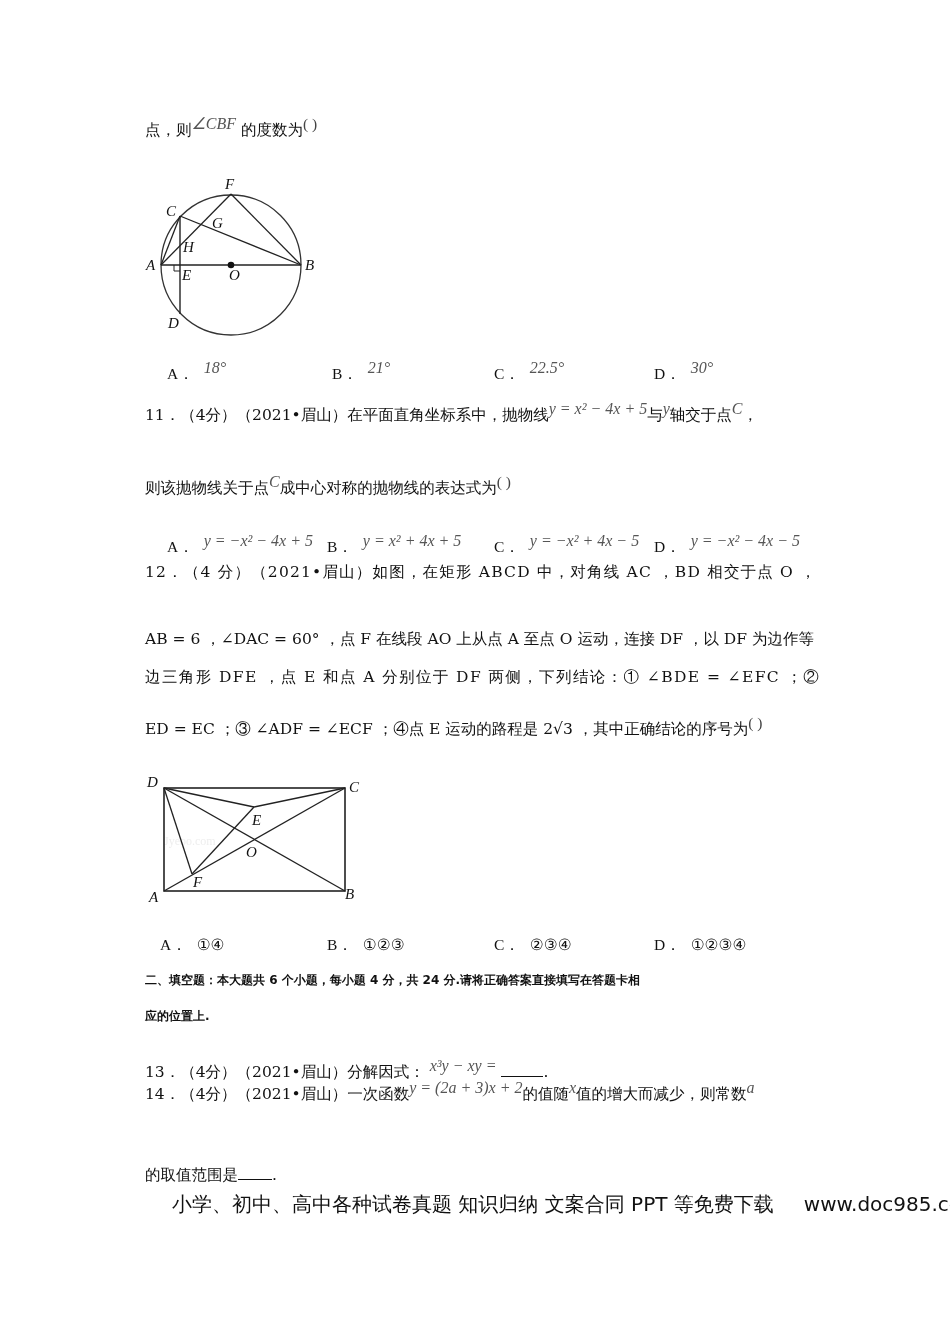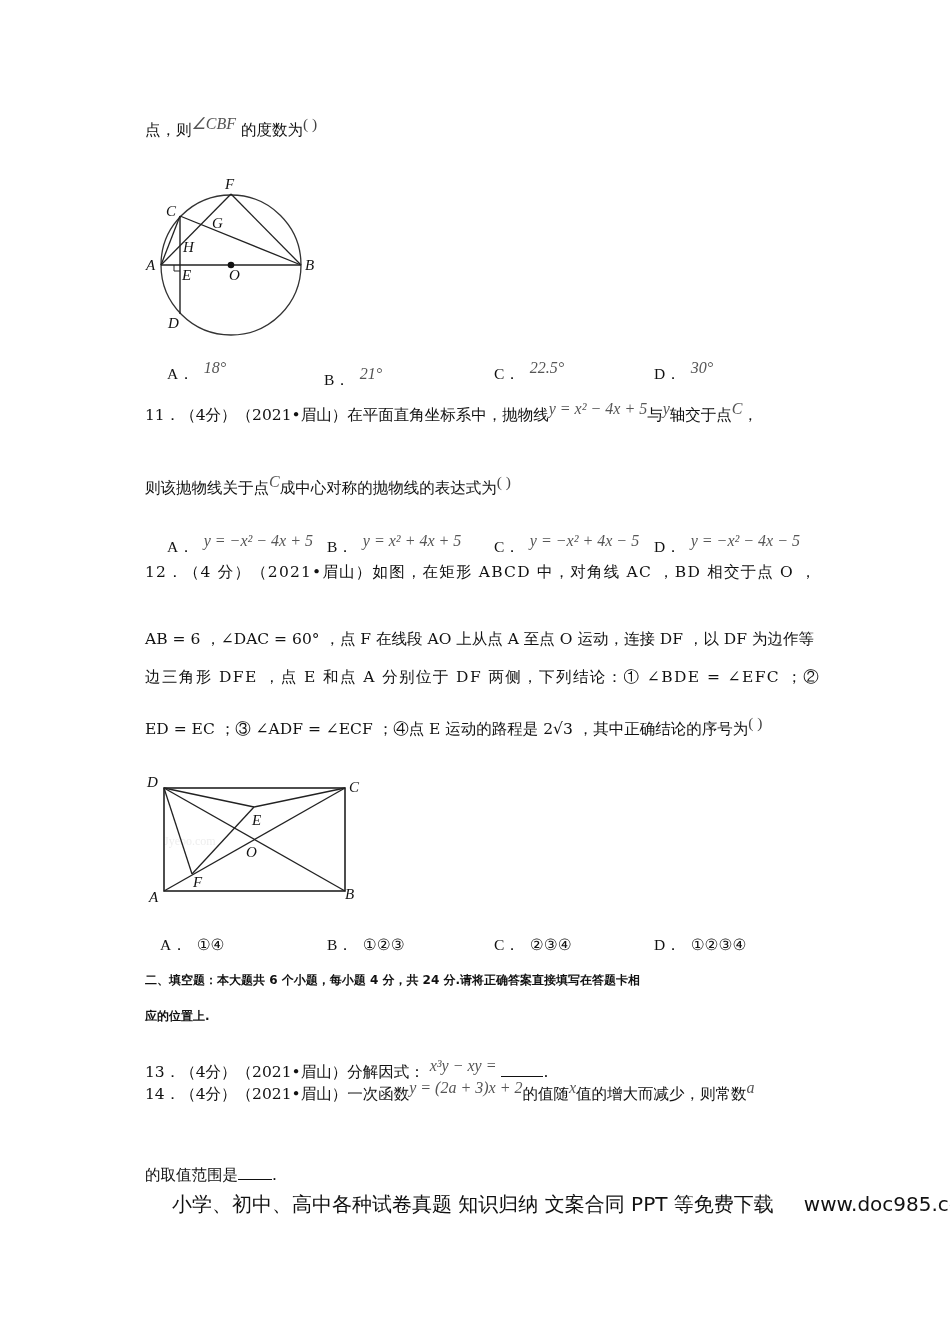--- a/index.html
+++ b/index.html
@@ -50,21 +50,21 @@
     <text x="28" y="158">D</text>
     <text x="42" y="110">E</text>
     <text x="85" y="19">F</text>
     <text x="72" y="58">G</text>
     <text x="43" y="82">H</text>
     <text x="89" y="110">O</text>
   </svg>
 </div>
 
 <div class="opt" style="left:167px; top:364px;"><span class="optlabel">A．</span><span class="math mathsup">18°</span></div>
-<div class="opt" style="left:324px; top:364px;margin-top:6px;"><span class="optlabel">B．</span><span class="math mathsup">21°</span></div>
+<div class="opt" style="left:332px; top:364px;"><span class="optlabel">B．</span><span class="math mathsup">21°</span></div>
 <div class="opt" style="left:494px; top:364px;"><span class="optlabel">C．</span><span class="math mathsup">22.5°</span></div>
 <div class="opt" style="left:654px; top:364px;"><span class="optlabel">D．</span><span class="math mathsup">30°</span></div>
 
 <div class="line" style="top:405px;">
   <span>11．</span><span>（4分）</span><span>（2021•眉山）</span><span>在平面直角坐标系中，抛物线</span><span class="math mathsup">y = x² − 4x + 5</span><span>与</span><span class="math mathsup">y</span><span>轴交于点</span><span class="math mathsup">C</span><span>，</span>
 </div>
 <div class="line" style="top:478px;">
   <span>则该抛物线关于点</span><span class="math mathsup">C</span><span>成中心对称的抛物线的表达式为</span><span class="paren">(        )</span>
 </div>
 

